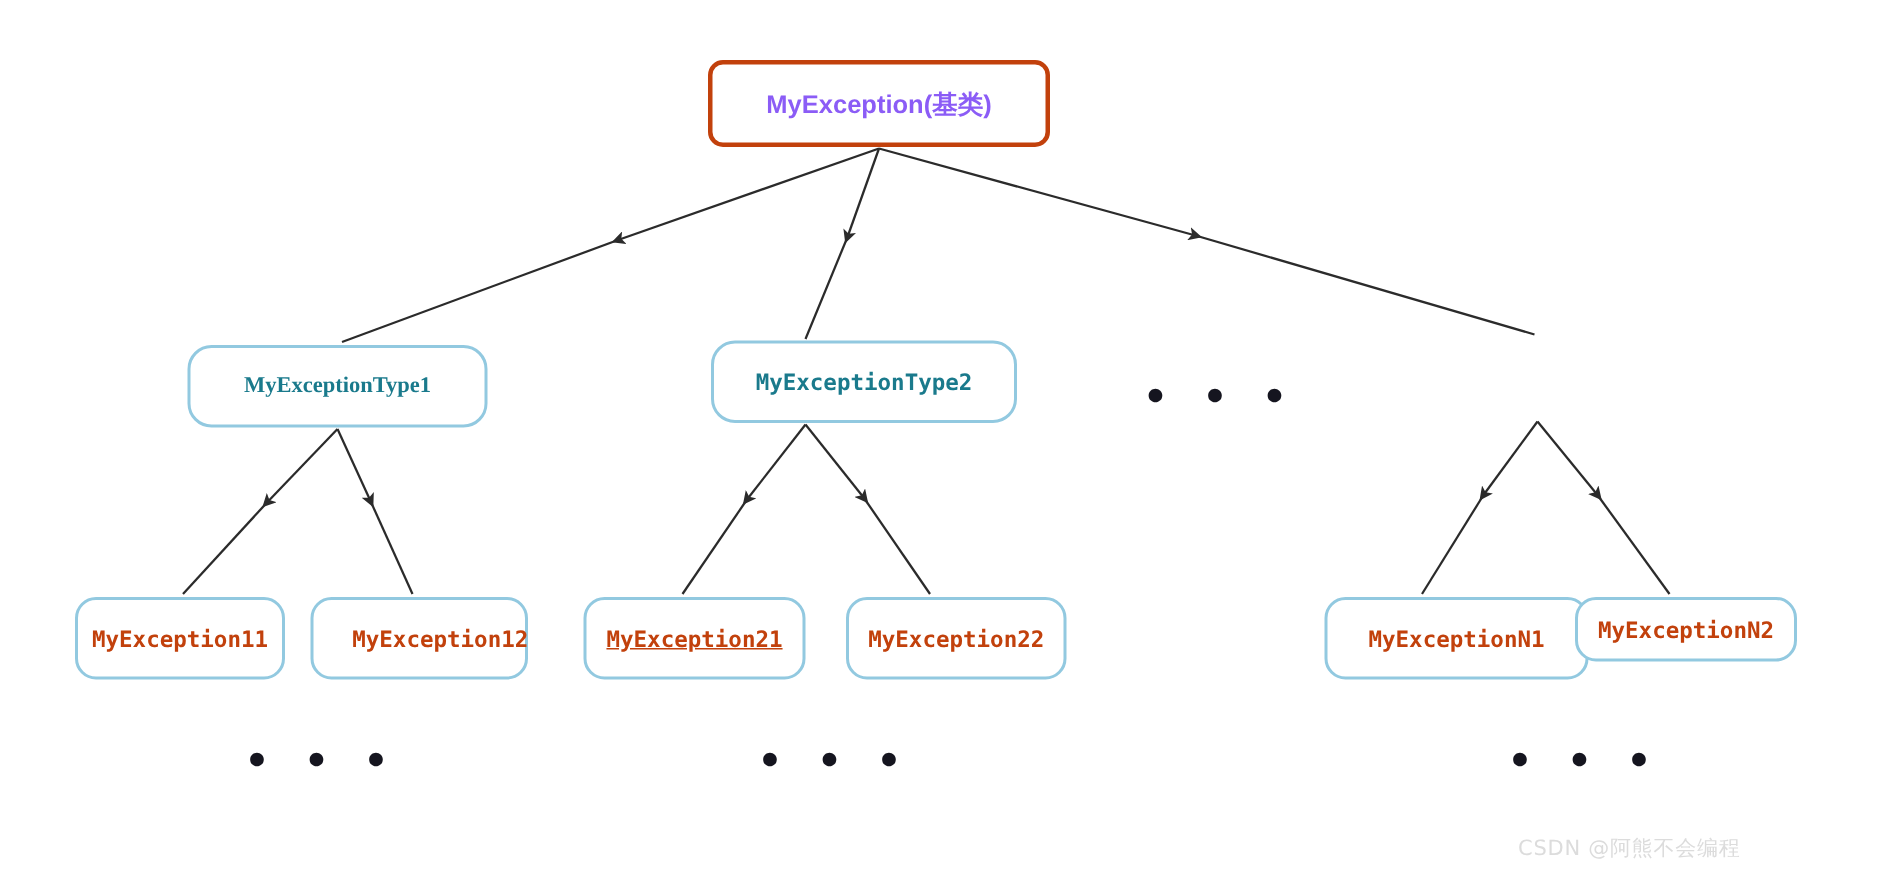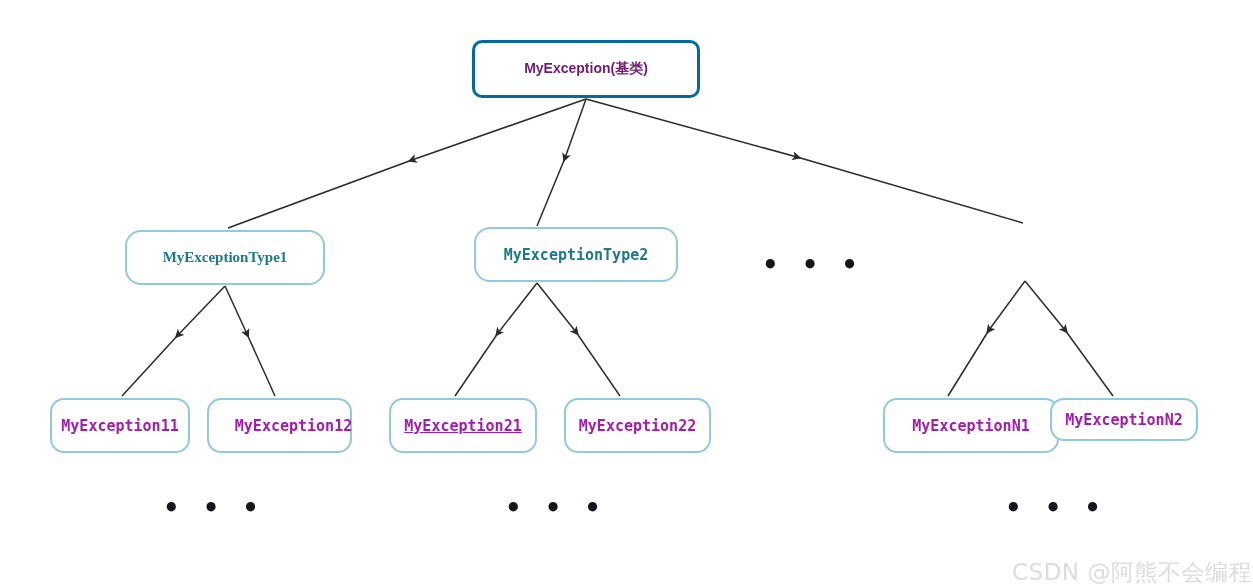--- a/index.html
+++ b/index.html
@@ -29,58 +29,58 @@
     position: absolute;
     box-sizing: border-box;
     background: #ffffff;
     display: flex;
     align-items: center;
     justify-content: center;
     text-align: center;
     white-space: nowrap;
   }
   .node-root {
-    border: 3px solid #0369a1;
+    border: 3px solid #c2410c;
     border-radius: 10px;
     font-family: "Liberation Sans", sans-serif;
     font-weight: bold;
-    font-size: 14px;
-    color: #701a75;
+    font-size: 17px;
+    color: #8b5cf6;
     letter-spacing: 0px;
   }
   .node-mid {
     border: 2px solid #92c9e0;
     border-radius: 16px;
     font-family: "DejaVu Sans Mono", monospace;
     font-weight: bold;
     font-size: 15px;
     color: #1a7a8c;
   }
   .node-leaf {
     border: 2px solid #92c9e0;
     border-radius: 14px;
     font-family: "DejaVu Sans Mono", monospace;
     font-weight: bold;
     font-size: 15px;
-    color: #a21caf;
+    color: #c2410c;
   }
   .ellipsis {
     position: absolute;
     font-family: "DejaVu Sans", sans-serif;
     font-size: 26px;
     font-weight: bold;
     color: #15151f;
     letter-spacing: 7px;
     line-height: 1;
     white-space: nowrap;
   }
   .watermark {
     position: absolute;
     font-family: "DejaVu Sans", sans-serif;
-    font-size: 23px;
+    font-size: 14px;
     color: #dcdcdc;
     white-space: nowrap;
     letter-spacing: 0.5px;
     text-align: center;
   }
 </style>
 </head>
 <body>
 
 <div id="canvas">

